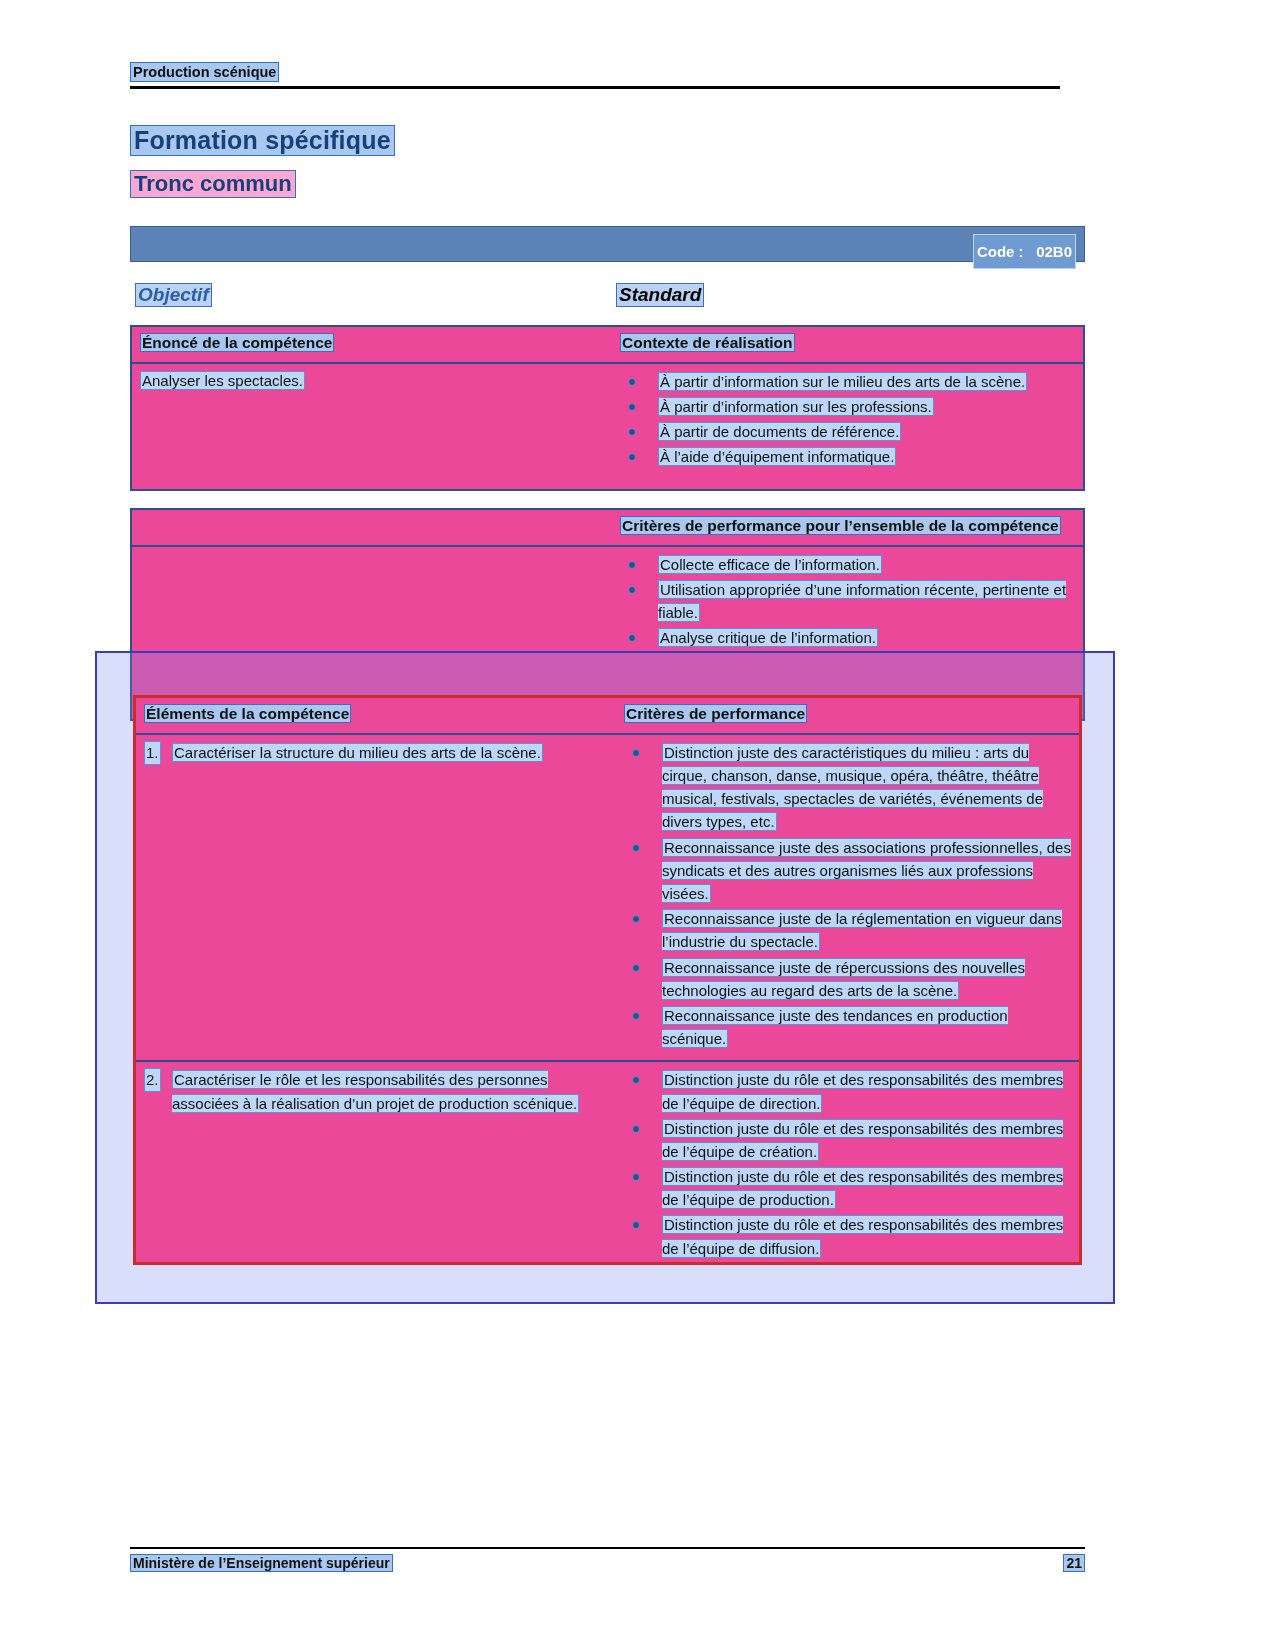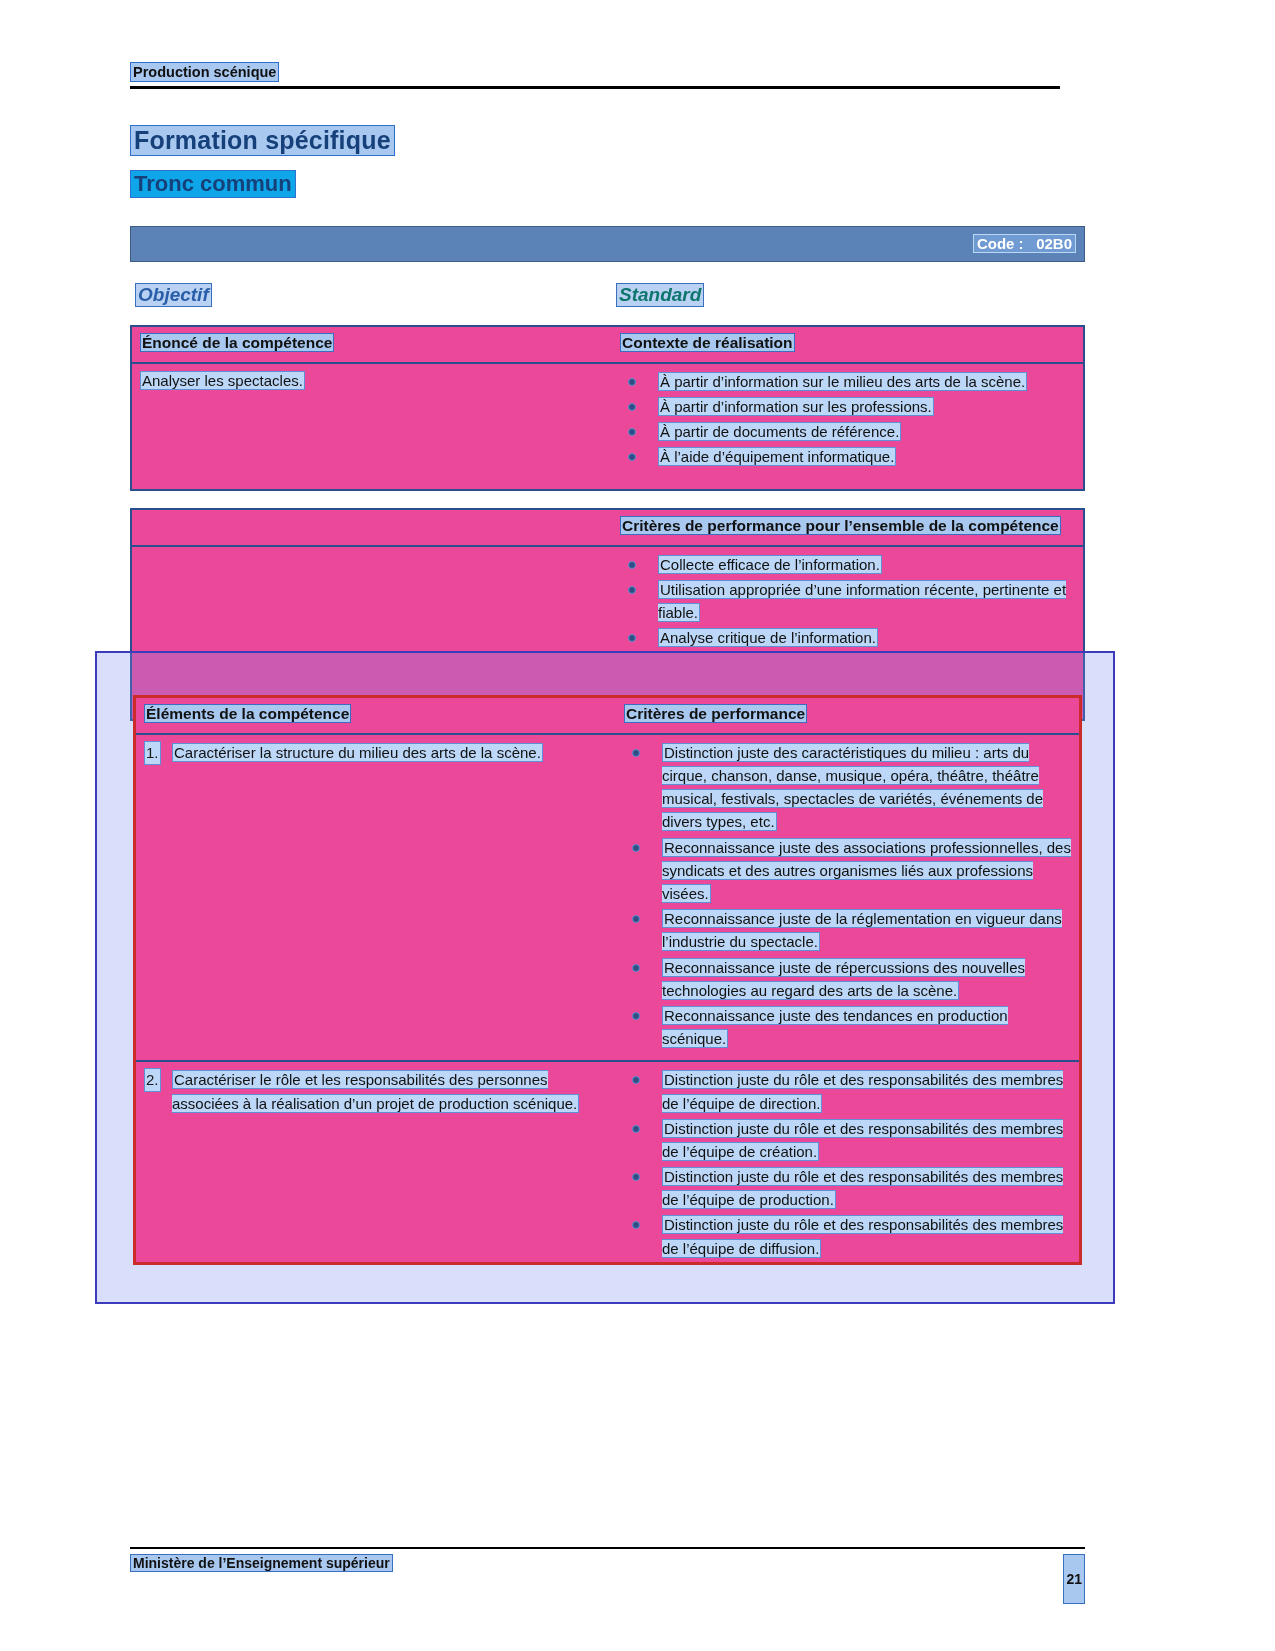--- a/index.html
+++ b/index.html
@@ -58,21 +58,21 @@
     padding: 0 3px;
     letter-spacing: .2px;
   }
   .title-2 {
     position: absolute;
     left: 130px;
     top: 170px;
     font-size: 22px;
     font-weight: bold;
     color: #16407a;
-    background: #0ea5e9;
+    background: #f9a8d4;
     border: 1px solid #2e6fd0;
     display: inline-block;
     padding: 0 3px;
   }
 
   
   .codebar {
     position: absolute;
     left: 130px;
     top: 226px;
@@ -84,21 +84,21 @@
   }
   .codebar .code {
     position: absolute;
     right: 8px;
     top: 7px;
     font-size: 15px;
     font-weight: bold;
     color: #ffffff;
     background: #6f9ad2;
     border: 1px solid #bcd6f5;
-    padding: 0 3px;
+    padding: 8px 3px;
     white-space: pre;
   }
 
   
   .obj-label {
     position: absolute;
     left: 135px;
     top: 283px;
     font-size: 19px;
     font-style: italic;
@@ -108,21 +108,21 @@
     border: 1px solid #3a6fc0;
     padding: 0 2px;
   }
   .std-label {
     position: absolute;
     left: 616px;
     top: 283px;
     font-size: 19px;
     font-style: italic;
     font-weight: bold;
-    color: #0f766e;
+    color: #000000;
     background: #b9d2f4;
     border: 1px solid #3a6fc0;
     padding: 0 2px;
   }
 
   
   .tbl {
     position: absolute;
     border: 2px solid #2b4f8e;
     box-sizing: border-box;
@@ -243,21 +243,21 @@
   }
   .footer-right {
     position: absolute;
     right: 190px;
     top: 1554px;
     font-size: 14px;
     font-weight: bold;
     color: #111;
     background: #a8c8f0;
     border: 1px solid #3a6fc0;
-    padding: 16px 2px;
+    padding: 0 2px;
   }
 </style>
 </head>
 <body>
 
 <div class="page">
 
   <div class="header">
     <span class="header-title">Production scénique</span>
     <div class="header-rule"></div>

